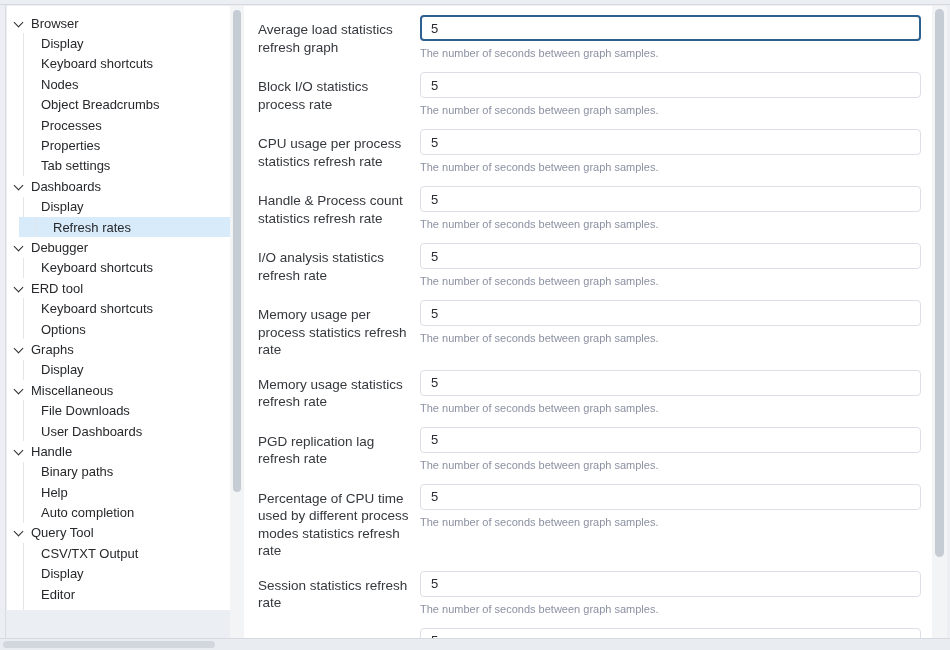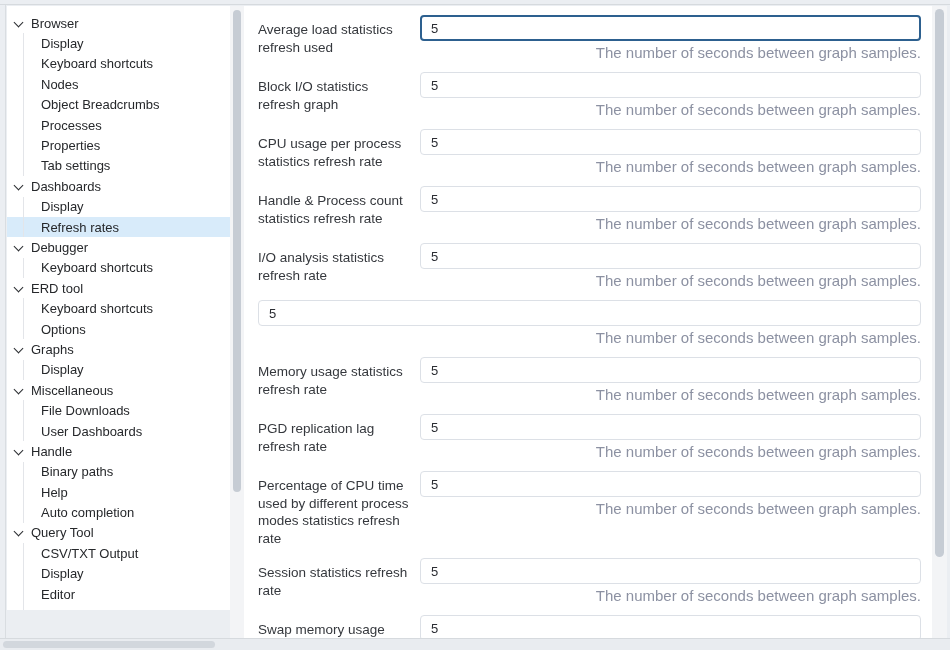--- a/index.html
+++ b/index.html
@@ -26,21 +26,21 @@
     position:relative; display:flex; align-items:center;
     height:20.4px; font-size:13px; color:#26282b; cursor:pointer;
     white-space:nowrap;
   }
   .tree-item.parent { padding-left:7px; }
   .tree-item.child  { padding-left:34px; }
   .tree-item.child::before {
     content:""; position:absolute; left:16px; top:0; bottom:0;
     width:1px; background:#e3e5e9;
   }
-  .tree-item.selected { background:#d8ebfa; }
+  .tree-item.selected { background:#d8ebfa;margin-left:12px; }
   .chevron { width:9px; height:9px; position:relative; margin-right:8px; flex:0 0 9px; }
   .chevron::before {
     content:""; position:absolute; left:1px; top:0;
     width:6px; height:6px;
     border-right:1.6px solid #2a2d30; border-bottom:1.6px solid #2a2d30;
     transform:rotate(45deg);
   }
 
   
   .side-scroll-track {
@@ -65,21 +65,21 @@
   }
   .pref-control { flex:1; min-height:45px; }
   .pref-input {
     display:block; width:100%; height:26px;
     border:1px solid #dce0e6; border-radius:4px;
     padding:0 10px; font-family:"Liberation Sans", sans-serif;
     font-size:13px; color:#2b2d33; background:#fff; outline:none;
   }
   .pref-input.focused { border:2px solid #2d608f; padding:0 9px; }
   .pref-help {
-    margin-top:4px; font-size:15px; line-height:16px; color:#8c91a2;text-align:right;
+    margin-top:4px; font-size:11px; line-height:16px; color:#8c91a2;
   }
 
   
   .main-scroll-track {
     position:absolute; left:932px; top:6px; width:15px; height:632px;
     background:#f3f4f6;
   }
   .main-scroll-thumb {
     position:absolute; left:3px; top:3px; width:9px; height:548px;
     border-radius:4.5px; background:#c6ccd4;
@@ -197,28 +197,28 @@
     <span class="tree-label">Explain</span>
   </div>
   </aside>
 
 <div class="side-scroll-track">
   <div class="side-scroll-thumb"></div>
 </div>
 
 <main class="content" id="rows">
     <div class="pref-row">
-    <label class="pref-label">Average load statistics refresh used</label>
+    <label class="pref-label">Average load statistics refresh graph</label>
     <div class="pref-control">
       <input type="text" class="pref-input focused" value="5" style="">
       <div class="pref-help">The number of seconds between graph samples.</div>
     </div>
   </div>
     <div class="pref-row">
-    <label class="pref-label">Block I/O statistics refresh graph</label>
+    <label class="pref-label">Block I/O statistics process rate</label>
     <div class="pref-control">
       <input type="text" class="pref-input" value="5" style="">
       <div class="pref-help">The number of seconds between graph samples.</div>
     </div>
   </div>
     <div class="pref-row">
     <label class="pref-label">CPU usage per process statistics refresh rate</label>
     <div class="pref-control">
       <input type="text" class="pref-input" value="5" style="">
       <div class="pref-help">The number of seconds between graph samples.</div>
@@ -232,20 +232,21 @@
     </div>
   </div>
     <div class="pref-row">
     <label class="pref-label">I/O analysis statistics refresh rate</label>
     <div class="pref-control">
       <input type="text" class="pref-input" value="5" style="">
       <div class="pref-help">The number of seconds between graph samples.</div>
     </div>
   </div>
     <div class="pref-row">
+    <label class="pref-label">Memory usage per process statistics refresh rate</label>
     <div class="pref-control">
       <input type="text" class="pref-input" value="5" style="">
       <div class="pref-help">The number of seconds between graph samples.</div>
     </div>
   </div>
     <div class="pref-row">
     <label class="pref-label">Memory usage statistics refresh rate</label>
     <div class="pref-control">
       <input type="text" class="pref-input" value="5" style="">
       <div class="pref-help">The number of seconds between graph samples.</div>

